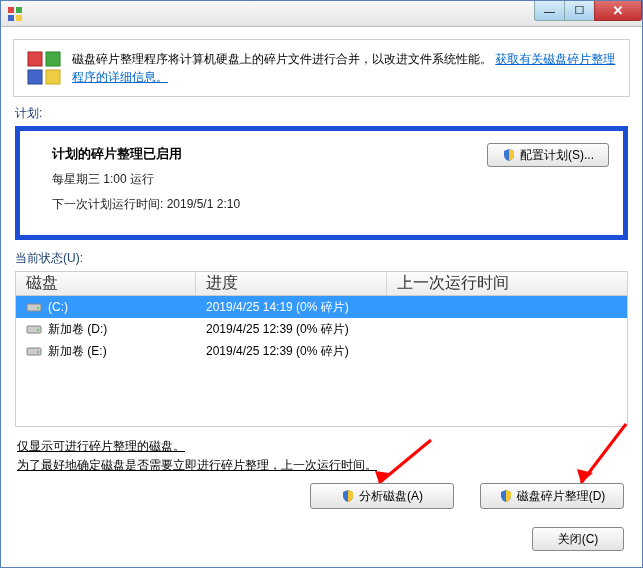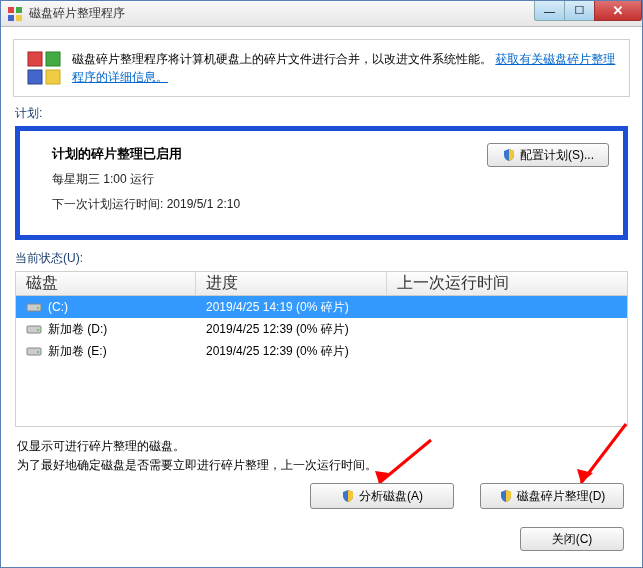--- a/index.html
+++ b/index.html
@@ -32,42 +32,41 @@
   .col-last { width: 240px; }
   .col-prog { flex: 1; }
   .table-body { min-height: 130px; background: #fff; }
   .row { display: flex; height: 22px; align-items: center; font-size: 12px; }
   .row .cell { padding: 0 10px; display: flex; align-items: center; }
   .row .cell.disk { width: 180px; }
   .row .cell.last { width: 240px; }
   .row .cell.prog { flex: 1; }
   .row.selected { background: #3399ff; color: #fff; }
   .drive-icon { width: 16px; height: 12px; margin-right: 6px; }
-  .note { margin: 10px 16px 0 16px; font-size: 12px; line-height: 1.6; }
+  .note { margin: 10px 16px 0 16px; font-size: 12px; line-height: 1.6; text-decoration: underline; }
   .arrow { position: absolute; pointer-events: none; }
   .bottom-btns { position: absolute; right: 18px; bottom: 58px; display: flex; gap: 26px; }
   .bottom-btns .btn { width: 144px; height: 26px; }
   .close-row { position: absolute; right: 18px; bottom: 16px; }
-  .close-row .btn { width: 104px; height: 24px; }
+  .close-row .btn { width: 92px; height: 24px; }
 </style>
 </head>
 <body>
 
 <div class="window">
 
   <div class="titlebar">
     <span class="icon">
       <svg viewBox="0 0 16 16">
           <rect x="1" y="1" width="6" height="6" fill="#d44"></rect>
           <rect x="9" y="1" width="6" height="6" fill="#4a4"></rect>
           <rect x="1" y="9" width="6" height="6" fill="#46c"></rect>
           <rect x="9" y="9" width="6" height="6" fill="#ec4"></rect>
         </svg>
     </span>
-    <span class="title">磁盘碎片整理程序</span>
     <div class="win-controls">
       <div class="win-btn win-min">—</div>
       <div class="win-btn win-max">☐</div>
       <div class="win-btn win-close">✕</div>
     </div>
   </div>
 
   <div class="info-panel">
     <span class="app-icon">
       <svg viewBox="0 0 36 36">

